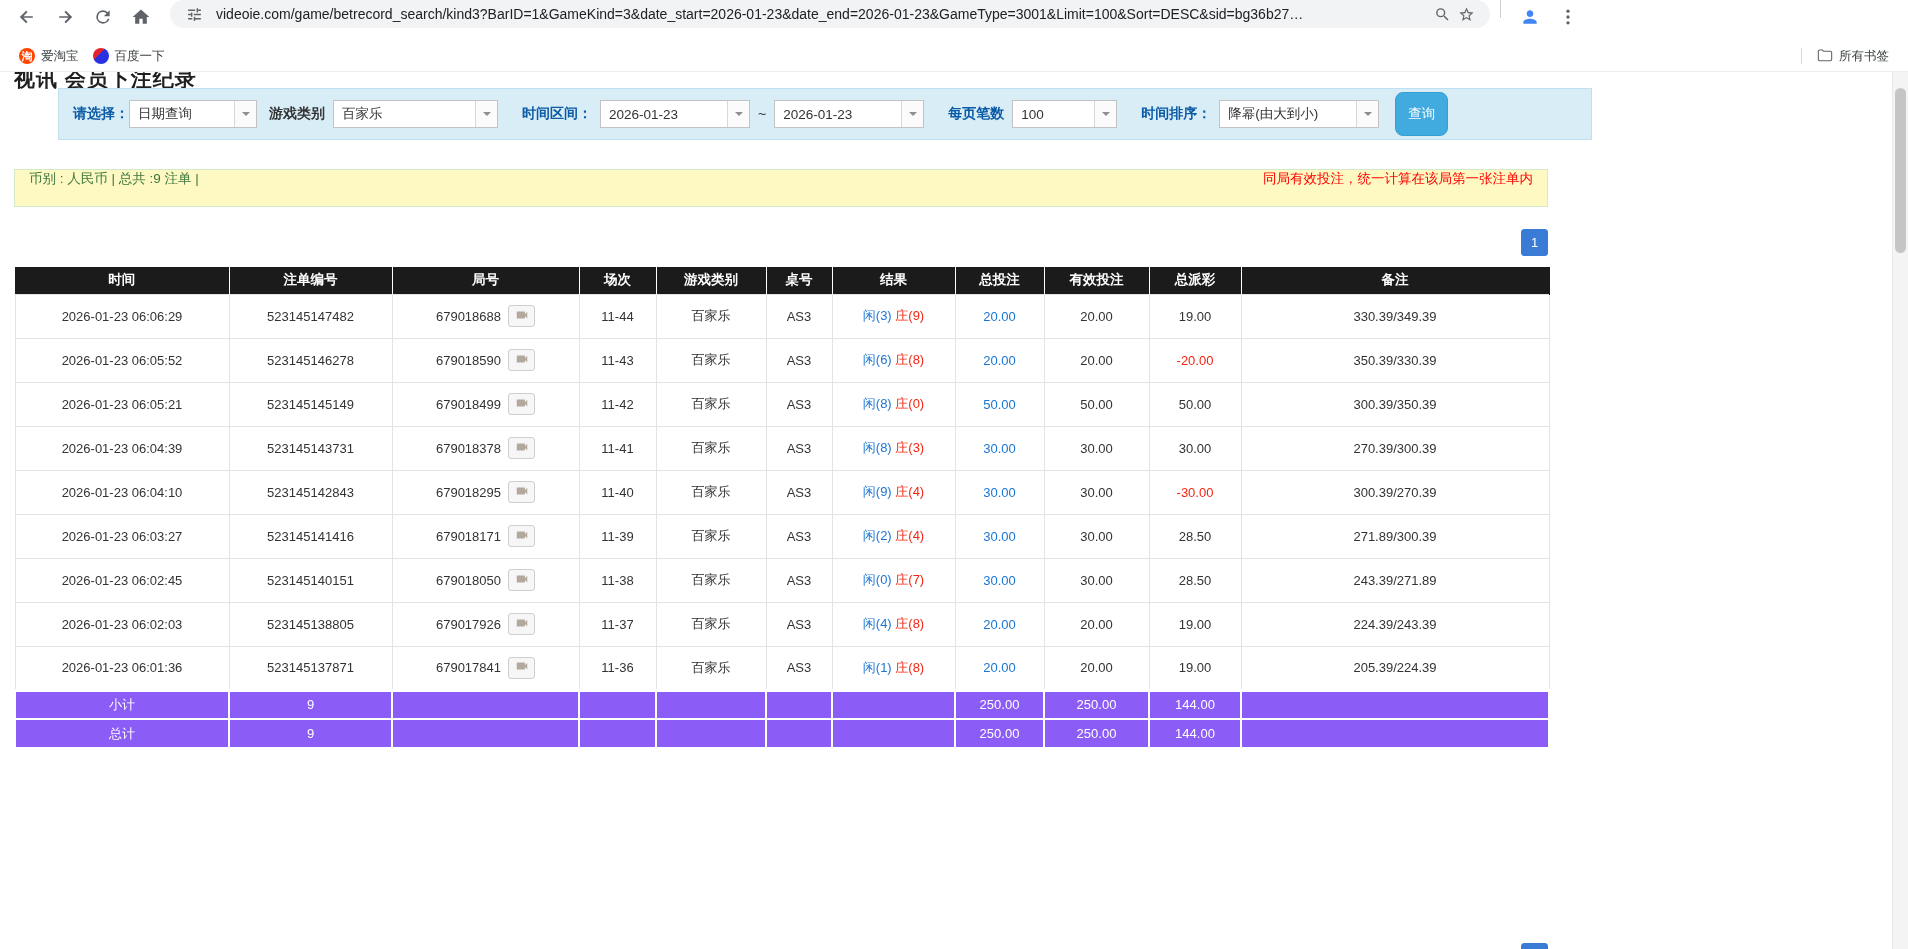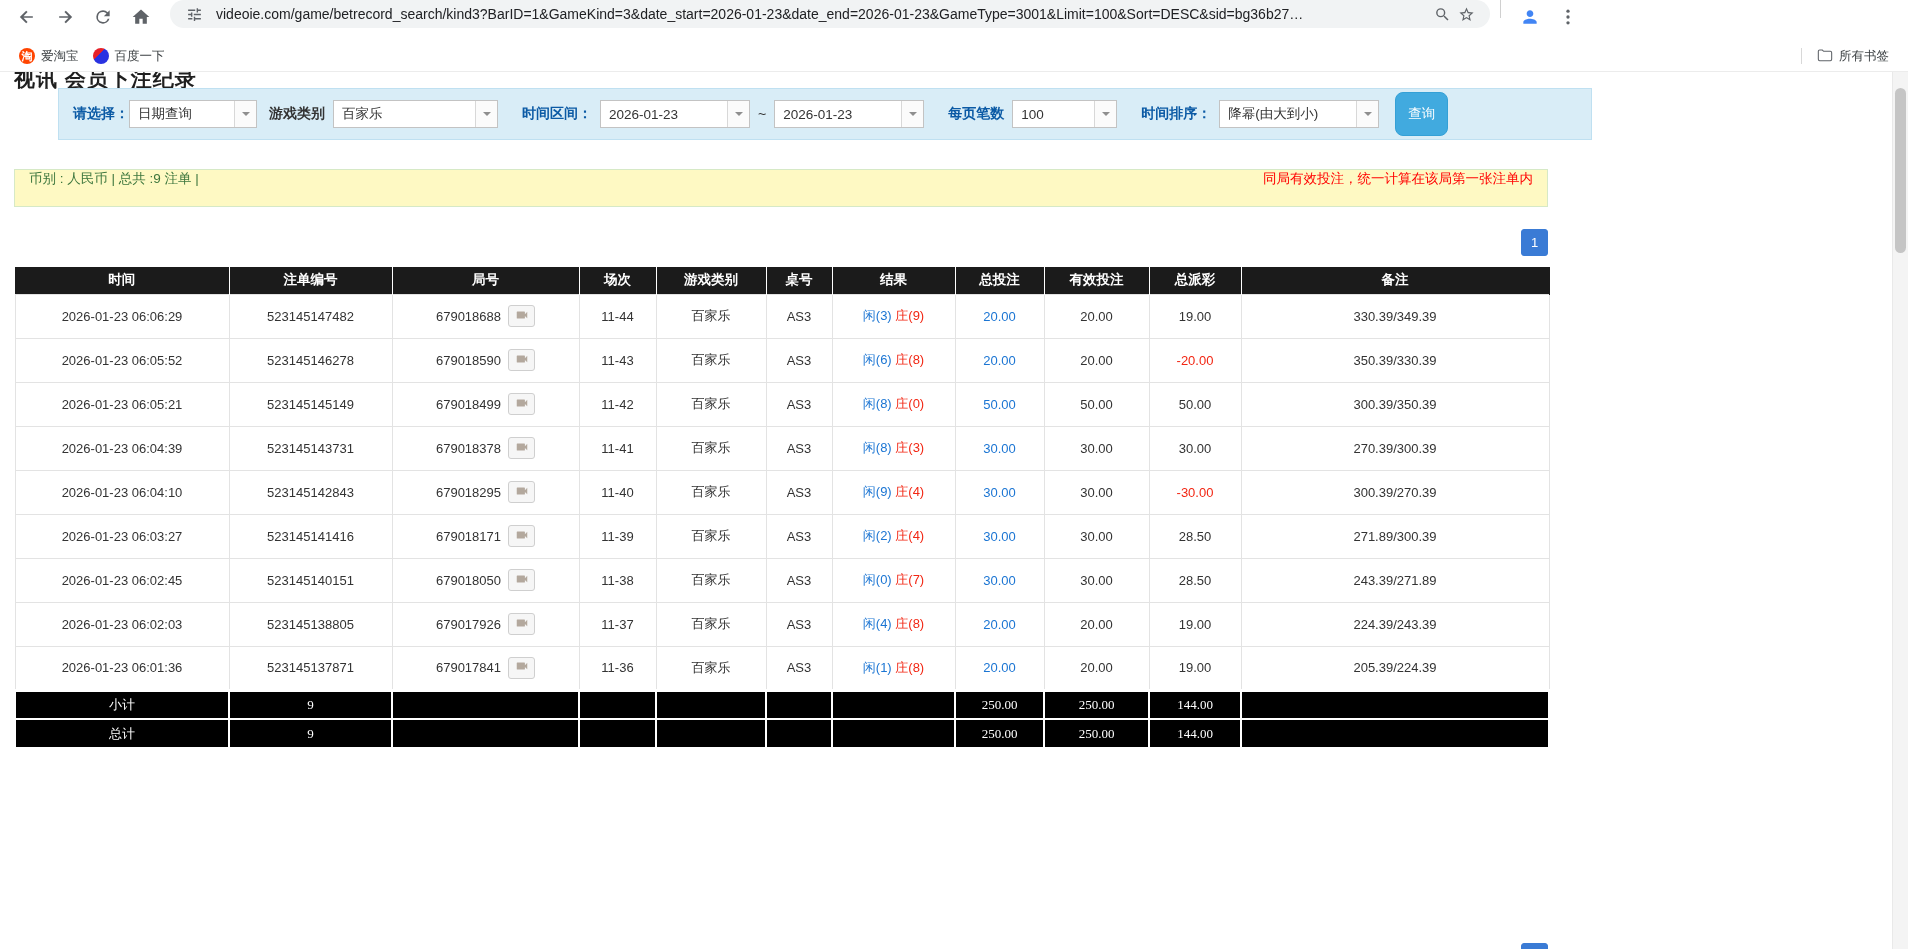--- a/index.html
+++ b/index.html
@@ -75,22 +75,22 @@
   tbody td { height:44px; background:#fff; border:1px solid #e3e3e3; text-align:center;
     font-size:13px; color:#333; padding:0 4px; white-space:nowrap; overflow:hidden; }
   .amt-blue { color:#1b75d3; }
   .amt-red { color:#f22613; }
   .res-player { color:#1b75d3; }
   .res-banker { color:#f22613; }
   .round-wrap { display:inline-flex; align-items:center; justify-content:center; }
   .cam-btn { display:inline-flex; align-items:center; justify-content:center; width:27px; height:22px;
     border:1px solid #cfcfcf; border-radius:3px; background:#f6f6f6; margin-left:7px; padding:0; cursor:pointer; }
   .cam-btn svg { width:14px; height:14px; fill:#b3a89d; }
-  tfoot td { height:29px; background:#000000; color:#fff; text-align:center; font-size:13px;
-    border:2px solid #fff;font-family:Liberation Serif, serif; }
+  tfoot td { height:29px; background:#8b5cf6; color:#fff; text-align:center; font-size:13px;
+    border:2px solid #fff; }
   tfoot tr:first-child td { border-top:3px solid #fff; }
 
   
   .scrollbar { position:absolute; top:72px; right:0; width:16px; height:877px;
     background:#f4f4f4; border-left:1px solid #e9e9e9; cursor:pointer; }
   .scroll-thumb { position:absolute; top:16px; left:2px; width:11px; height:165px;
     background:#c5c5c5; border-radius:6px; cursor:grab; }
 </style>
 </head>
 <body>

